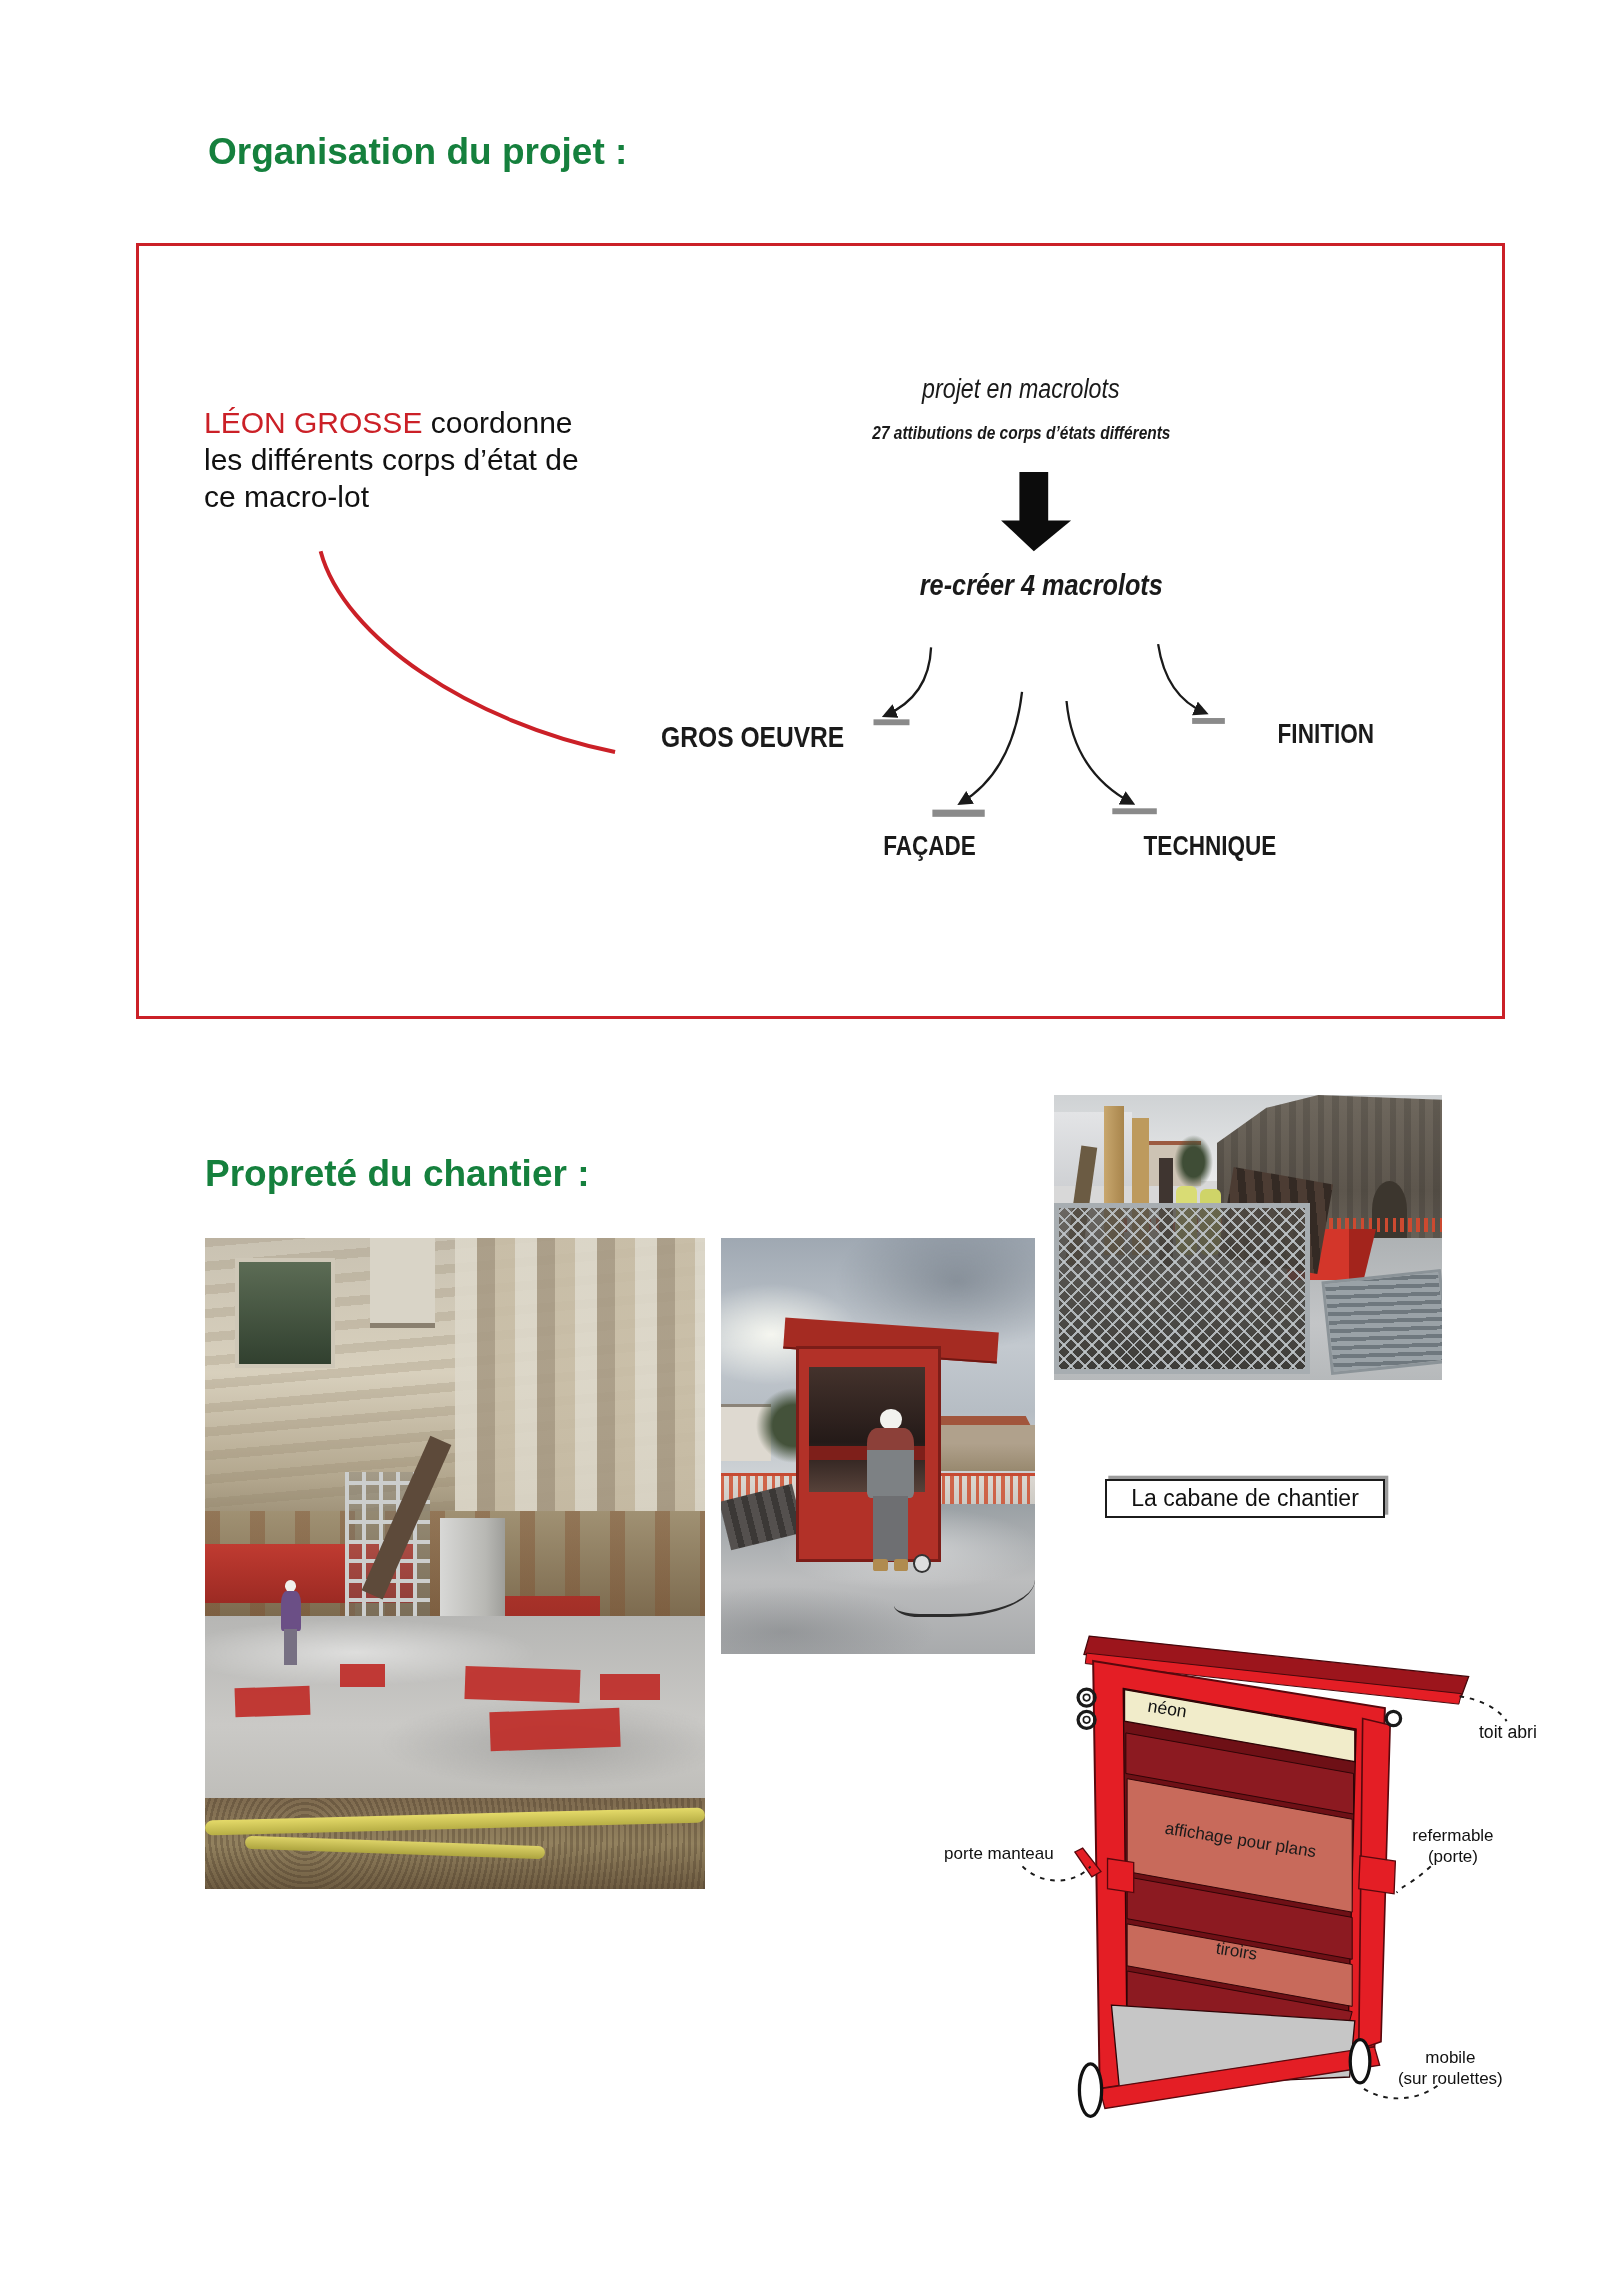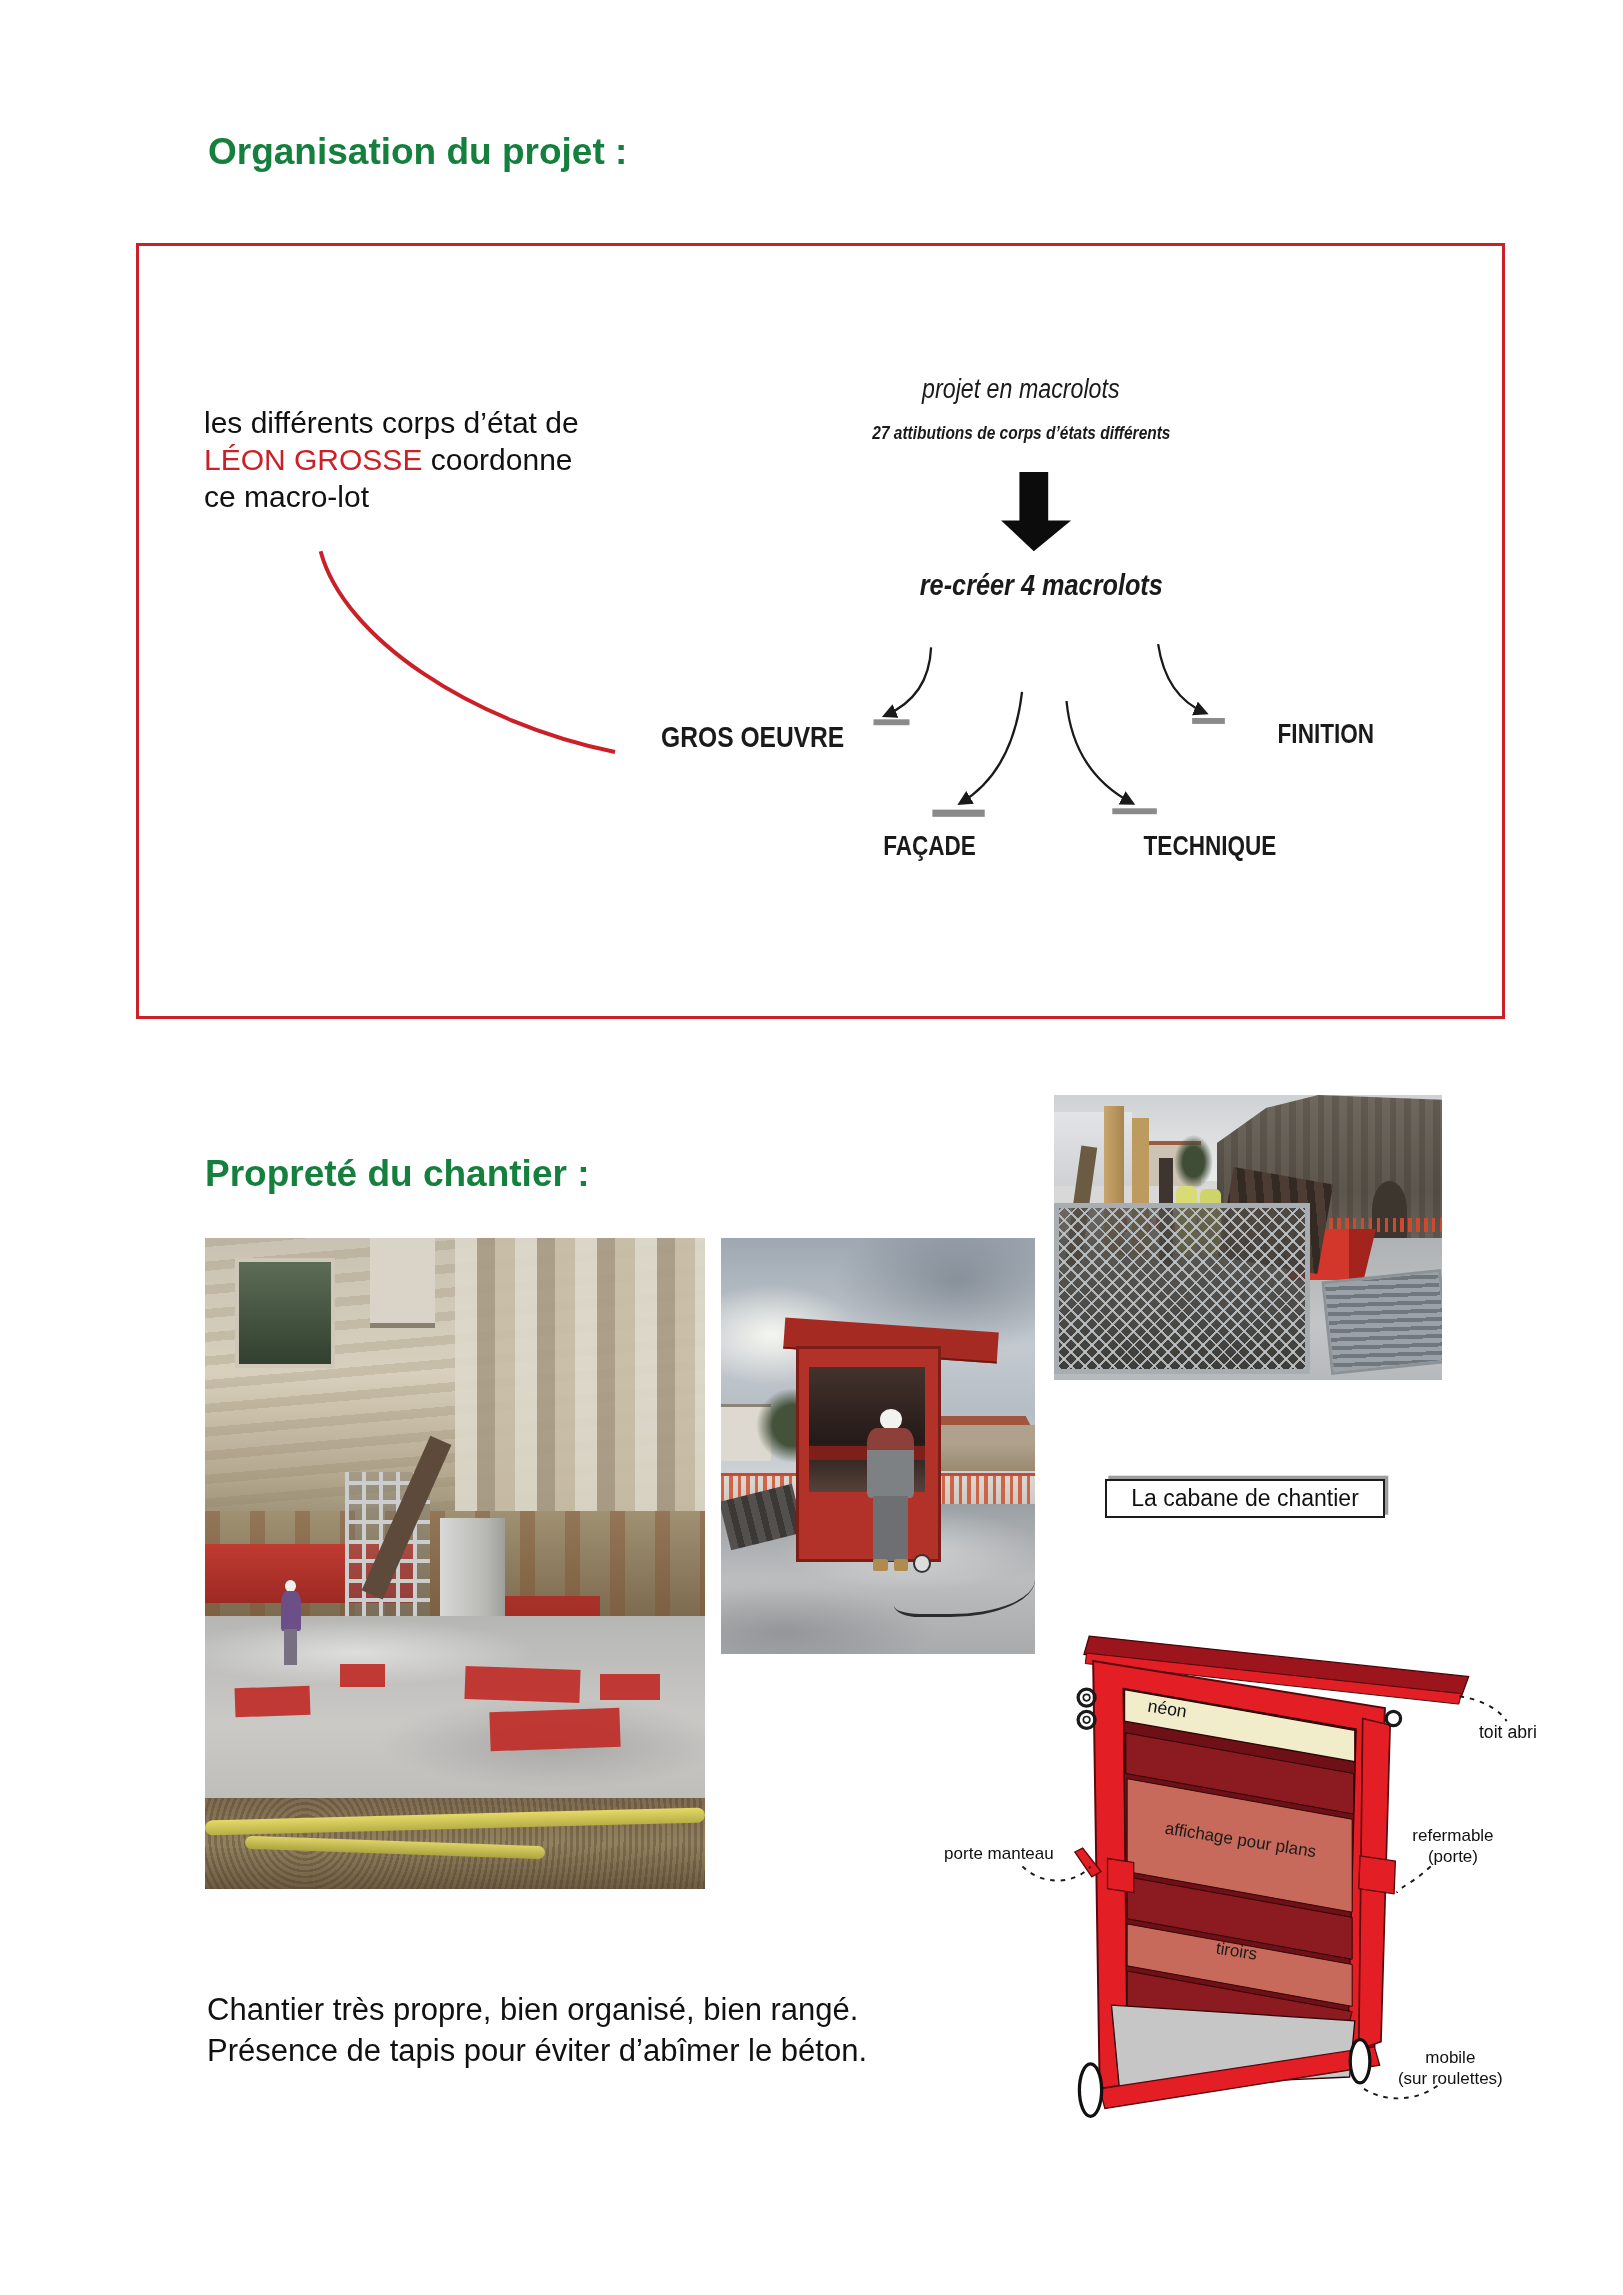--- a/index.html
+++ b/index.html
@@ -120,22 +120,22 @@
 </head>
 <body>
 
 <div class="page">
 
   <div class="abs section-title" style="left:208px;top:131px;">Organisation du projet :</div>
 
   <div class="abs org-frame"></div>
 
   <div class="abs intro">
+    <div><span class="hl">LÉON GROSSE</span><span> coordonne</span></div>
     <div>les différents corps d’état de</div>
-    <div><span class="hl">LÉON GROSSE</span><span> coordonne</span></div>
     <div>ce macro-lot</div>
   </div>
 
   <div class="abs din t-projet" style="font-weight:normal;"><span>projet en macrolots</span></div>
   <div class="abs din t-attrib"><span>27 attibutions de corps d’états différents</span></div>
   <div class="abs din t-recreer"><span>re-créer 4 macrolots</span></div>
 
   <div class="abs macrolot t-gros"><span>GROS OEUVRE</span></div>
   <div class="abs macrolot t-finition"><span>FINITION</span></div>
   <div class="abs macrolot t-facade"><span>FAÇADE</span></div>
@@ -286,19 +286,15 @@
     <text x="464" y="340" font-size="26" fill="#1a1a1a" text-anchor="middle" transform="rotate(9 464 340)">affichage pour plans</text>
     <text x="458" y="510" font-size="26" fill="#1a1a1a" text-anchor="middle" transform="rotate(9 458 510)">tiroirs</text>
     <text x="874" y="176" font-size="27" fill="#111" text-anchor="middle">toit abri</text>
     <text x="96" y="360" font-size="26" fill="#111" text-anchor="middle">porte manteau</text>
     <text x="790" y="334" font-size="26" fill="#111" text-anchor="middle">refermable</text>
     <text x="790" y="366" font-size="26" fill="#111" text-anchor="middle">(porte)</text>
     <text x="786" y="672" font-size="26" fill="#111" text-anchor="middle">mobile</text>
     <text x="786" y="704" font-size="26" fill="#111" text-anchor="middle">(sur roulettes)</text>
   </svg>
 
-  <div class="abs footer-text">
-    <div>Chantier très propre, bien organisé, bien rangé.</div>
-    <div>Présence de tapis pour éviter d’abîmer le béton.</div>
-  </div>
 
 </div>
 
 
 </body></html>

